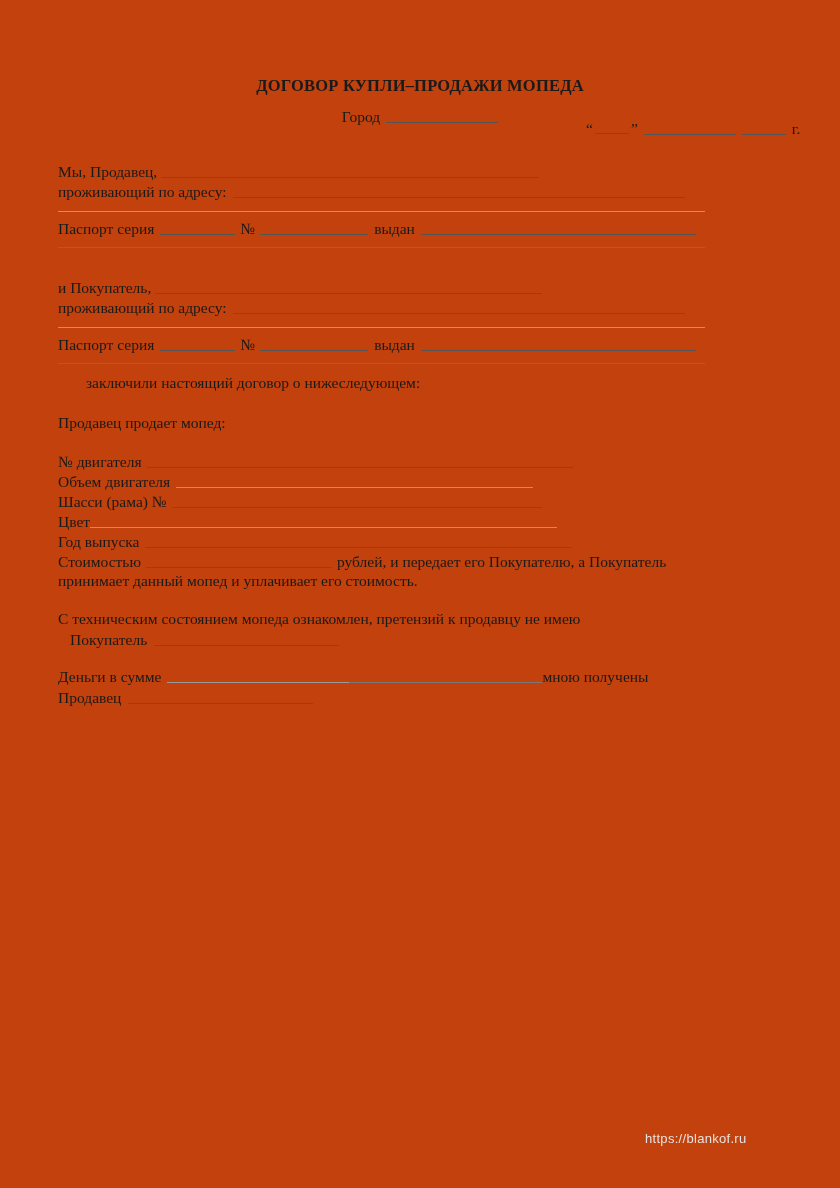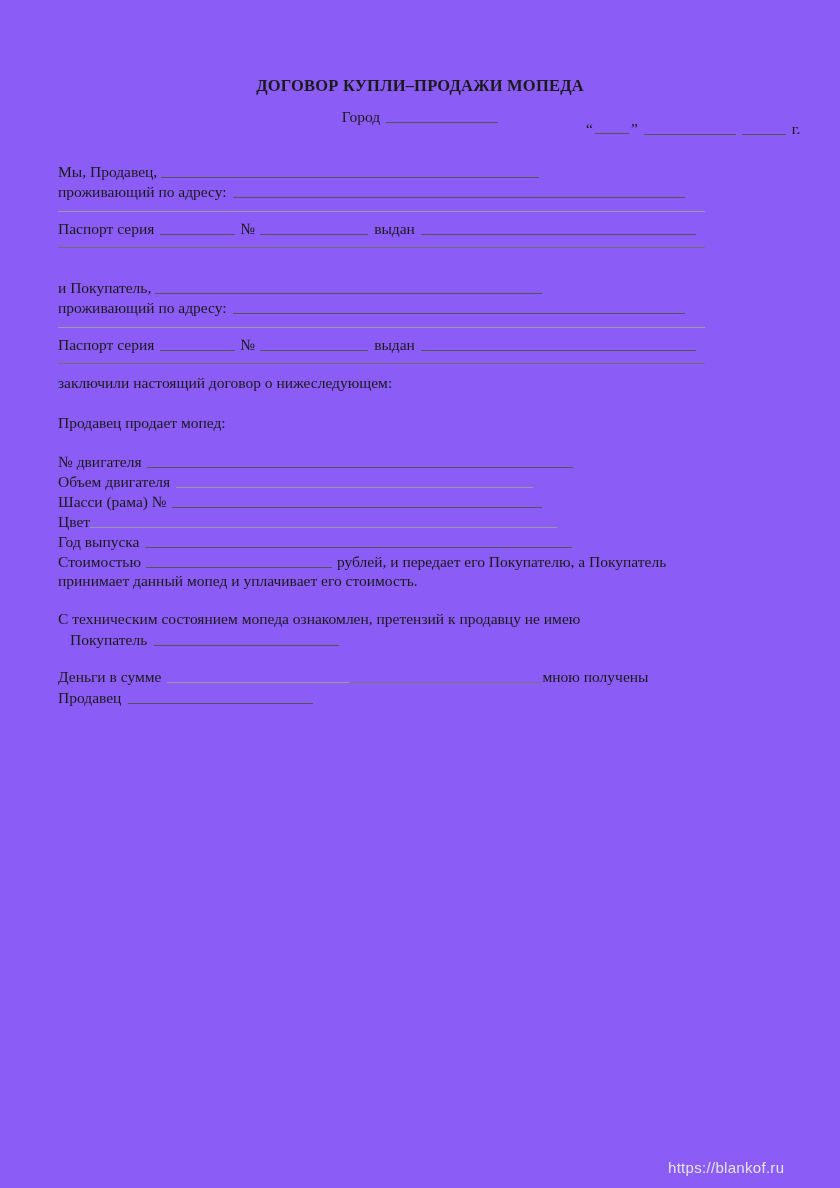--- a/index.html
+++ b/index.html
@@ -13,21 +13,21 @@
     height: 1188px;
     position: relative;
     font-family: "Liberation Serif", "DejaVu Serif", serif;
     color: #1a1a1a;
     overflow: hidden;
   }
 
   .page {
     position: absolute;
     inset: 0;
-    background: #8b5cf6;
+    background: #c2410c;
   }
 
   
   .doc-title {
     position: absolute;
     top: 76px;
     left: 0;
     width: 840px;
     text-align: center;
     font-size: 16.5px;
@@ -75,28 +75,27 @@
     left: 586px;
     font-size: 15.5px;
     line-height: 19px;
     white-space: nowrap;
   }
   .quote { font-size: 15.5px; }
 
   
   .watermark {
     position: absolute;
-    left: 668px;
+    left: 645px;
     top: 1131px;
     font-family: "Liberation Sans", sans-serif;
-    font-size: 15px;
+    font-size: 13px;
     color: #e4e4e4;
     letter-spacing: 0.3px;
     white-space: nowrap;
-    margin-top: 28px;
   }
 </style>
 </head>
 <body>
 
 <div class="page">
 
   <div class="doc-title">ДОГОВОР КУПЛИ–ПРОДАЖИ МОПЕДА</div>
 
   <div class="row" style="top:107px;text-align:center;">
@@ -132,21 +131,21 @@
   </div>
 
   <div class="hr light" style="top:327px;width:647px;"></div>
 
   <div class="row" style="top:335px;">
     <span class="lbl">Паспорт серия</span><span class="fill" style="width:75px;margin-left:6px;"></span><span style="margin-left:5px;">№</span><span class="fill" style="width:108px;margin-left:5px;"></span><span style="margin-left:6px;">выдан</span><span class="fill" style="width:275px;margin-left:6px;"></span>
   </div>
 
   <div class="hr" style="top:363px;width:647px;"></div>
 
-  <div class="row" style="top:373px;">
+  <div class="row" style="top:373px;margin-left:28px;">
     <span class="lbl">заключили настоящий договор о нижеследующем:</span>
   </div>
 
   <div class="row" style="top:413px;">
     <span class="lbl">Продавец продает мопед:</span>
   </div>
 
 
   <div class="row tight" style="top:453px;">
     <span class="lbl">№ двигателя</span><span class="fill" style="width:426px;margin-left:5px;"></span>

